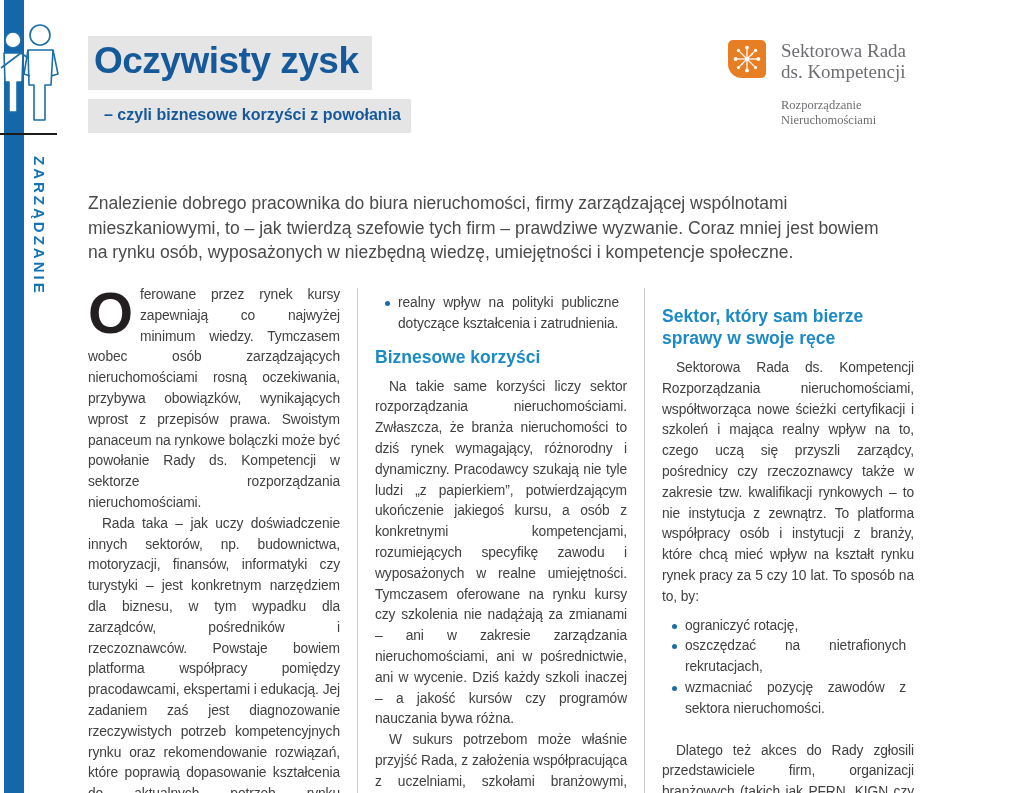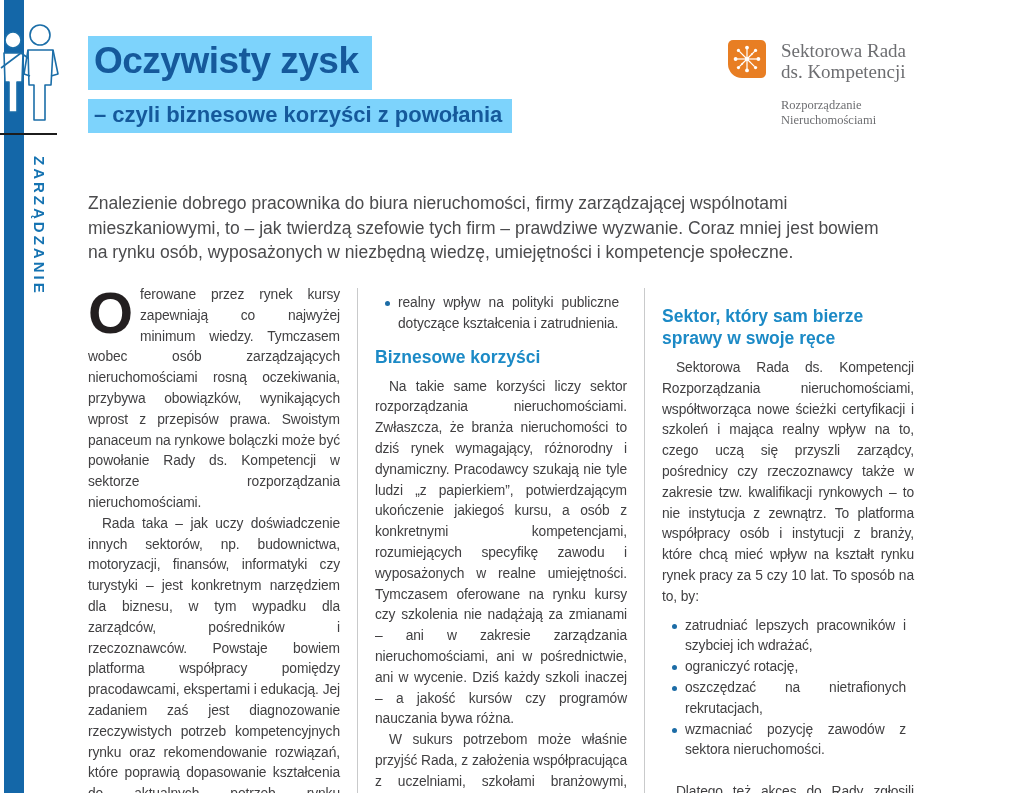--- a/index.html
+++ b/index.html
@@ -18,23 +18,23 @@
     color:#1573b2;white-space:nowrap;
   }
   
   .logo{position:absolute;left:728px;top:40px;width:260px;display:flex;align-items:flex-start;}
   .logo-icon{width:38px;height:38px;background:#e87e23;border-radius:5px 5px 5px 14px;flex:0 0 auto;}
   .logo-text{margin-left:15px;color:#6d6e71;font-family:"Liberation Serif",serif;}
   .logo-name{font-size:19px;line-height:21px;}
   .logo-sub{font-size:12.5px;line-height:14.5px;margin-top:16px;}
   
   .header{position:absolute;left:88px;top:36px;}
-  .hl{display:inline-block;background:#7dd3fc;color:#15599b;font-weight:bold;}
+  .hl{display:inline-block;background:#e5e5e5;color:#15599b;font-weight:bold;}
   .hl-title{font-size:37px;line-height:44px;padding:3px 14px 7px 6px;letter-spacing:-0.5px;}
-  .hl-sub{font-size:22px;line-height:26px;padding:3px 10px 5px 6px;margin-top:9px;}
+  .hl-sub{font-size:16px;line-height:26px;padding:3px 10px 5px 16px;margin-top:9px;}
   .header .line{display:block;}
   
   .lead{
     position:absolute;left:88px;top:191px;width:792px;margin:0;
     font-size:17.5px;line-height:24.5px;color:#4b4b4d;
   }
   
   .cols{
     position:absolute;left:88px;top:285px;width:828px;height:508px;
     overflow:hidden;display:flex;
@@ -152,21 +152,20 @@
     <p class="ind">Na takie same korzyści liczy sektor rozporządzania nieruchomościami. Zwłaszcza, że branża nieruchomości to dziś rynek wymagający, różnorodny i dynamiczny. Pracodawcy szukają nie tyle ludzi „z papierkiem”, potwierdzającym ukończenie jakiegoś kursu, a osób z konkretnymi kompetencjami, rozumiejących specyfikę zawodu i wyposażonych w realne umiejętności. Tymczasem oferowane na rynku kursy czy szkolenia nie nadążają za zmianami – ani w zakresie zarządzania nieruchomościami, ani w pośrednictwie, ani w wycenie. Dziś każdy szkoli inaczej – a jakość kursów czy programów nauczania bywa różna.</p>
     <p class="ind">W sukurs potrzebom może właśnie przyjść Rada, z założenia współpracująca z uczelniami, szkołami branżowymi, instytucjami szkoleniowymi i administracją publiczną. Ta współpraca – jak uczy doświadczenie innych sektorów – przekłada się na konkretne</p>
   </div>
 
   <div class="vdiv"></div>
 
   <div class="col">
     <h3 class="col-heading first">Sektor, który sam bierze sprawy w swoje ręce</h3>
     <p class="ind">Sektorowa Rada ds. Kompetencji Rozporządzania nieruchomościami, współtworząca nowe ścieżki certyfikacji i szkoleń i mająca realny wpływ na to, czego uczą się przyszli zarządcy, pośrednicy czy rzeczoznawcy także w zakresie tzw. kwalifikacji rynkowych – to nie instytucja z zewnątrz. To platforma współpracy osób i instytucji z branży, które chcą mieć wpływ na kształt rynku rynek pracy za 5 czy 10 lat. To sposób na to, by:</p>
     <ul>
-      <li>zatrudniać lepszych pracowników i szybciej ich wdrażać,</li>
       <li>ograniczyć rotację,</li>
       <li>oszczędzać na nietrafionych rekrutacjach,</li>
       <li>wzmacniać pozycję zawodów z sektora nieruchomości.</li>
     </ul>
     <p class="after-list">Dlatego też akces do Rady zgłosili przedstawiciele firm, organizacji branżowych (takich jak PFRN, KIGN czy PFSZN), uczelni i instytucji edukacyjnych. Przewidziana jest także współpraca z urzędami pracy i resortami odpowiedzialnymi za edukację i szkolenia</p>
   </div>
 
 </div>
 
 </body></html>

